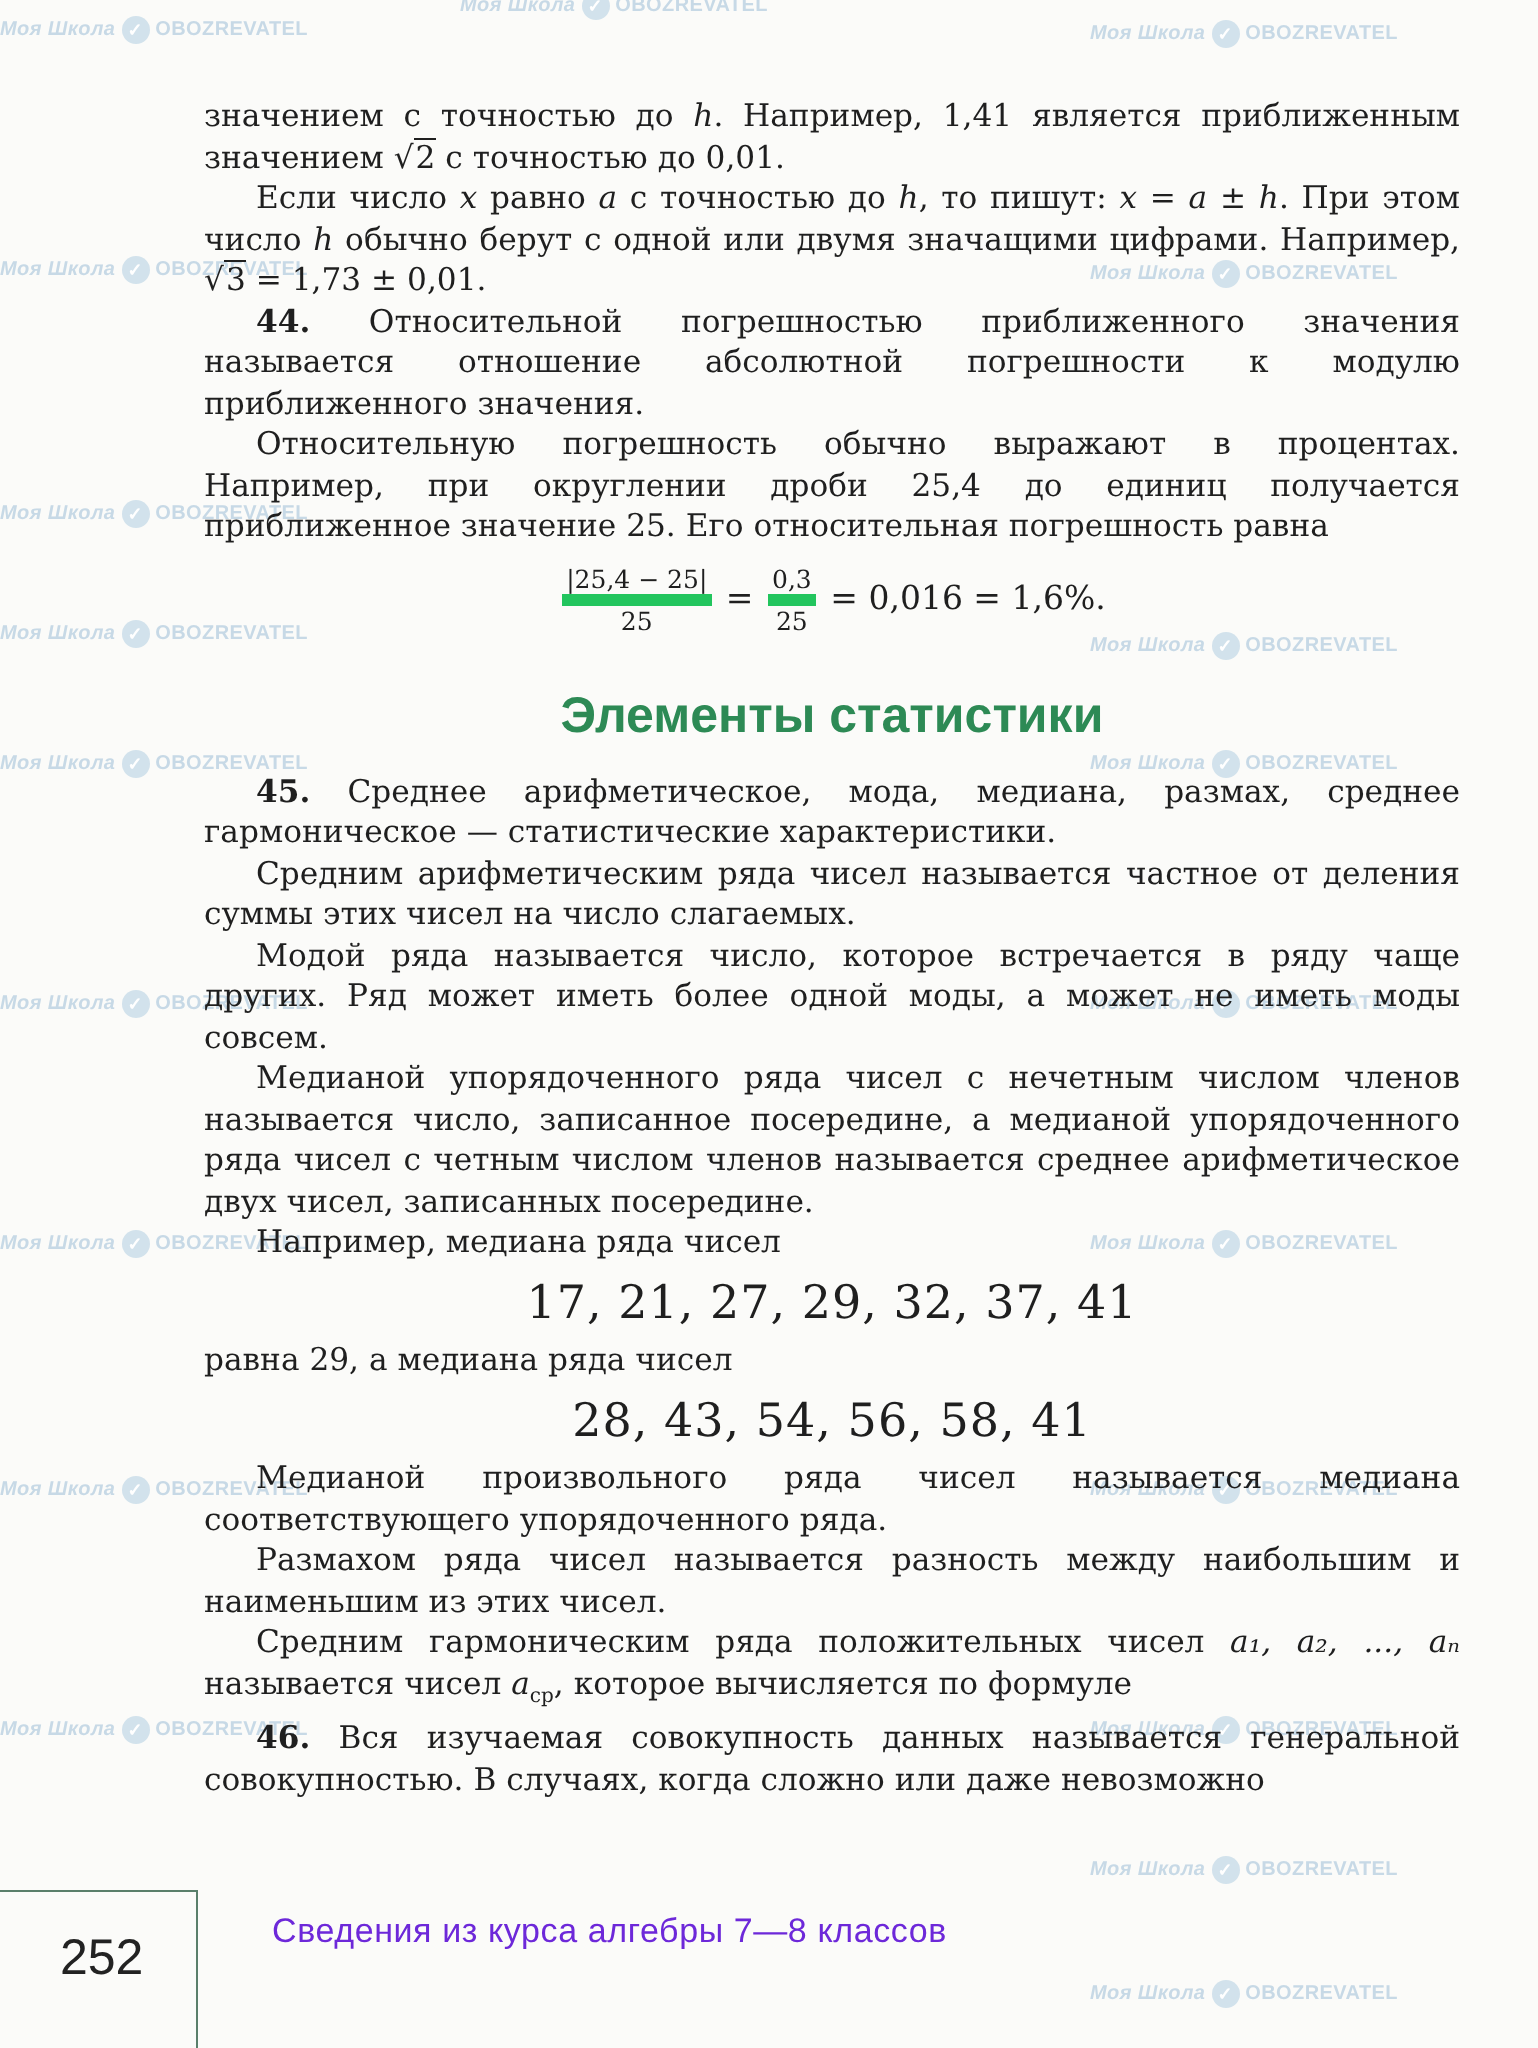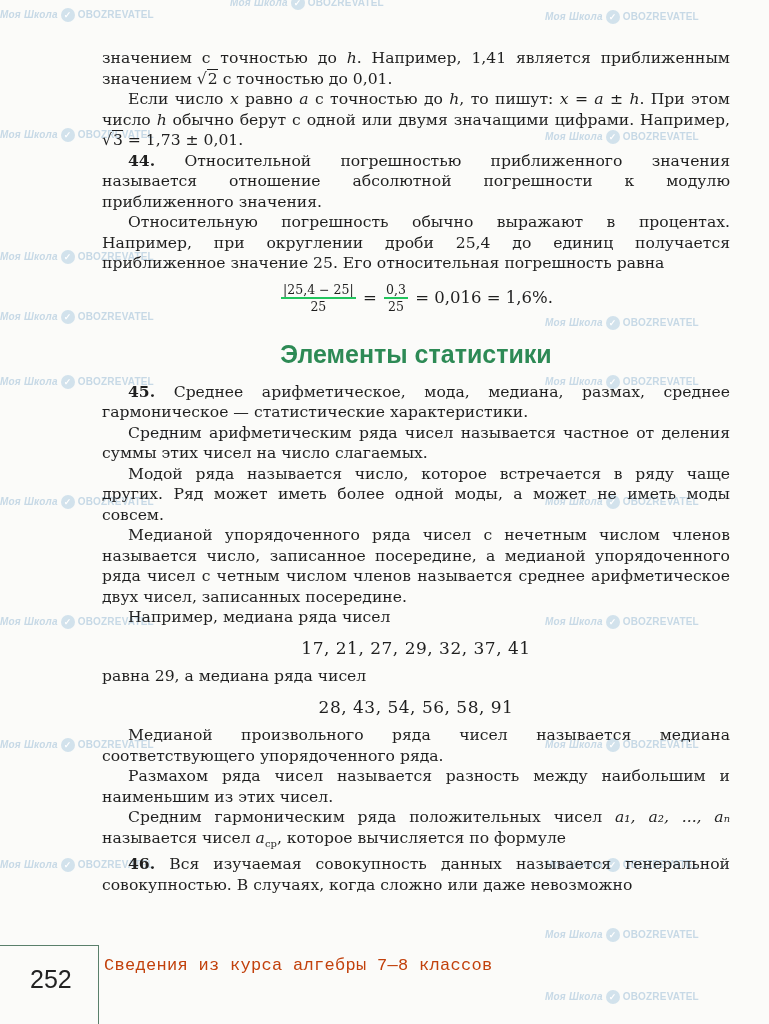--- a/index.html
+++ b/index.html
@@ -28,41 +28,41 @@
   .ind { text-indent: 26px; }
   .num { font-weight: bold; }
   i.v { font-style: italic; font-family: "DejaVu Serif", serif; }
   .center { text-align: center; text-indent: 0; }
   .heading {
     font-family: "Liberation Sans", sans-serif; font-weight: bold;
     color: #2d8a55; font-size: 25px; margin: 26px 0 14px 0; line-height: 28px;
     text-align: center;
   }
   .frac { display: inline-block; vertical-align: middle; text-align: center; font-size: 12.5px; line-height: 15px; margin: 0 2px; }
-  .frac .top { display: block; border-bottom: 2px solid #22c55e; padding: 0 2px; }
+  .frac .top { display: block; border-bottom: 6px solid #22c55e; padding: 0 2px; }
   .frac .bot { display: block; padding: 0 2px; }
   .formula1 { margin: 8px 0 14px 0; font-size: 16.5px; }
-  .series { font-size: 17px; margin: 10px 0 8px 0; letter-spacing: 0.5px; }
+  .series { font-size: 23px; margin: 10px 0 8px 0; letter-spacing: 0.5px; }
   .sqrt { border-top: 1px solid #1f1f1f; padding-left: 1px; }
   sub { font-size: 10px; }
   .formula2 { margin: 6px 0 16px 0; font-size: 16px; }
   .bigfrac { display: inline-block; vertical-align: middle; text-align: center; }
   .bigfrac .top { display: block; border-bottom: 1px solid #1f1f1f; padding: 0 6px; font-size: 13px; }
   .bigfrac .bot { display: block; font-size: 13px; padding-top: 2px; }
   .footer-box {
     position: absolute; left: 0; top: 945px; width: 98px; height: 79px;
     border-top: 1.5px solid #5a7f6b; border-right: 1.5px solid #5a7f6b;
   }
   .page-num {
     position: absolute; left: 30px; top: 965px;
     font-family: "Liberation Sans", sans-serif; font-size: 25px; color: #222;
   }
   .running-title {
-    position: absolute; left: 104px; top: 956px;
-    font-family: Liberation Mono, monospace; font-size: 17px; color: #c2410c;
+    position: absolute; left: 136px; top: 956px;
+    font-family: Liberation Sans, sans-serif; font-size: 17px; color: #6d28d9;
     letter-spacing: 0.3px;
   }
 </style>
 </head>
 <body>
 
 <div>
   <div class="wm" style="left:0px;top:8px"><span class="wm-ms">Моя Школа</span><span class="wm-logo">✓</span><span>OBOZREVATEL</span></div>
   <div class="wm" style="left:230px;top:-4px"><span class="wm-ms">Моя Школа</span><span class="wm-logo">✓</span><span>OBOZREVATEL</span></div>
   <div class="wm" style="left:545px;top:10px"><span class="wm-ms">Моя Школа</span><span class="wm-logo">✓</span><span>OBOZREVATEL</span></div>
@@ -97,21 +97,21 @@
 
   <div class="heading">Элементы статистики</div>
 
   <p class="p ind"><span class="num">45.</span><span> Среднее арифметическое, мода, медиана, размах, среднее гармоническое — статистические характеристики.</span></p>
   <p class="p ind">Средним арифметическим ряда чисел называется частное от деления суммы этих чисел на число слагаемых.</p>
   <p class="p ind">Модой ряда называется число, которое встречается в ряду чаще других. Ряд может иметь более одной моды, а может не иметь моды совсем.</p>
   <p class="p ind">Медианой упорядоченного ряда чисел с нечетным числом членов называется число, записанное посередине, а медианой упорядоченного ряда чисел с четным числом членов называется среднее арифметическое двух чисел, записанных посередине.</p>
   <p class="p ind">Например, медиана ряда чисел</p>
   <div class="center series">17, 21, 27, 29, 32, 37, 41</div>
   <p class="p">равна 29, а медиана ряда чисел</p>
-  <div class="center series">28, 43, 54, 56, 58, 91</div>
+  <div class="center series">28, 43, 54, 56, 58, 41</div>
   <p class="p ind">Медианой произвольного ряда чисел называется медиана соответствующего упорядоченного ряда.</p>
   <p class="p ind">Размахом ряда чисел называется разность между наибольшим и наименьшим из этих чисел.</p>
   <p class="p ind"><span>Средним гармоническим ряда положительных чисел </span><i class="v">a₁, a₂, ..., aₙ</i><span> называется чисел </span><i class="v">a</i><sub>ср</sub><span>, которое вычисляется по формуле</span></p>
 
   <p class="p ind"><span class="num">46.</span><span> Вся изучаемая совокупность данных называется генеральной совокупностью. В случаях, когда сложно или даже невозможно</span></p>
 </div>
 
 <div class="footer-box"></div>
 <div class="page-num">252</div>
 <div class="running-title">Сведения из курса алгебры 7—8 классов</div>

